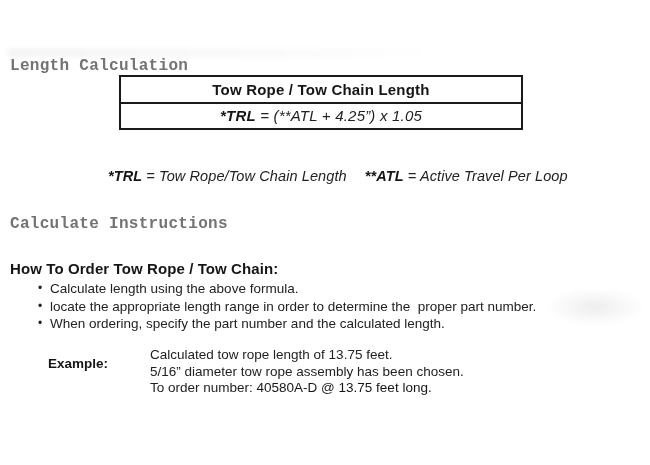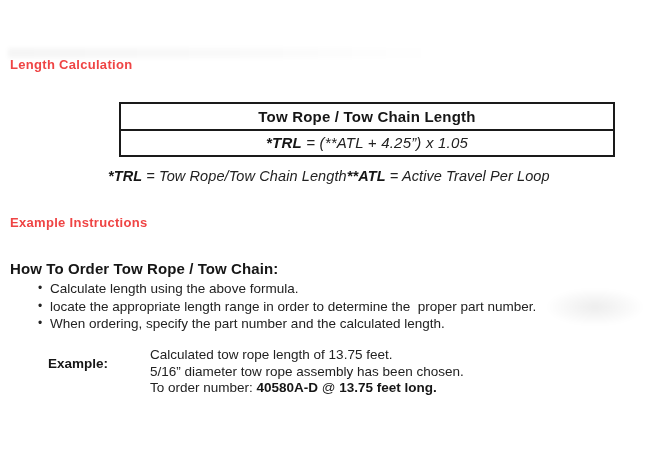--- a/index.html
+++ b/index.html
@@ -19,27 +19,28 @@
     background: linear-gradient(90deg, rgba(0,0,0,0.04), rgba(0,0,0,0.02) 60%, transparent);
     filter: blur(2px);
   }
   .smudge-right {
     position: absolute; left: 545px; top: 288px; width: 100px; height: 38px;
     background: radial-gradient(ellipse at center, rgba(0,0,0,0.07), transparent 70%);
     filter: blur(2px);
   }
   .h-title {
     position: absolute; left: 10px;
-    font-size: 13px; font-weight: 700; letter-spacing: 0.3px;
-    color: #ef4444;
+    font-size: 16px; font-weight: 700; letter-spacing: 0.3px;
+    color: #737373;
+    font-family: Liberation Mono, monospace;
   }
   .h1 { top: 57px; }
   .h2 { top: 215px; }
   .formula-table {
-    position: absolute; left: 119px; top: 102px; width: 496px;
+    position: absolute; left: 119px; top: 75px; width: 404px;
     border: 2px solid #1a1a1a;
   }
   .formula-table .t-header {
     border-bottom: 2px solid #1a1a1a;
     font-size: 15px; font-weight: 700; text-align: center;
     padding: 4px 0 4px 0; letter-spacing: 0.2px;
     color: #161616;
   }
   .formula-table .t-row {
     font-size: 15px; text-align: center;
@@ -47,61 +48,61 @@
     color: #222222;
     font-style: italic;
   }
   .formula-table .t-row b { font-weight: 700; color: #161616; }
   .footnote {
     position: absolute; left: 108px; top: 168px;
     font-size: 14.5px; font-style: italic; color: #222222;
     letter-spacing: 0.1px; white-space: nowrap;
   }
   .footnote b { font-weight: 700; color: #161616; }
-  .footnote .atl-group { }
+  .footnote .atl-group { margin-left: 18px; }
   .howto-heading {
     position: absolute; left: 10px; top: 260px;
     font-size: 15px; font-weight: 700; color: #161616;
     letter-spacing: 0.1px;
   }
   .bullet-list {
     position: absolute; left: 38px; top: 280px;
     font-size: 13.5px; color: #222222;
   }
   .bullet-item { display: flex; line-height: 17.5px; }
   .bullet-glyph { width: 12px; flex: 0 0 12px; font-size: 12px; }
   .bullet-text { white-space: pre-wrap; text-align: right; }
   .example-label {
     position: absolute; left: 48px; top: 347px;
     font-size: 13.5px; font-weight: 700; color: #161616; margin-top: 9px;
   }
   .example-lines {
     position: absolute; left: 150px; top: 347px;
     font-size: 13.5px; color: #222222; line-height: 16.5px;
   }
-  .example-lines b { font-weight: 700; color: #161616; }
+  .example-lines b { font-weight: 400; color: #161616; }
 </style>
 </head>
 <body>
 
 <div class="page">
 
   <div class="smudge-top"></div>
   <div class="smudge-right"></div>
 
   <div class="h-title h1">Length Calculation</div>
 
   <div class="formula-table">
     <div class="t-header">Tow Rope / Tow Chain Length</div>
     <div class="t-row"><b>*TRL</b><span> = (**ATL + 4.25”) x 1.05</span></div>
   </div>
 
   <div class="footnote"><b>*TRL</b><span> = Tow Rope/Tow Chain Length</span><span class="atl-group"><b>**ATL</b><span> = Active Travel Per Loop</span></span></div>
 
-  <div class="h-title h2">Example Instructions</div>
+  <div class="h-title h2">Calculate Instructions</div>
 
   <div class="howto-heading">How To Order Tow Rope / Tow Chain:</div>
 
   <div class="bullet-list">
     <div class="bullet-item">
       <span class="bullet-glyph">•</span>
       <span class="bullet-text">Calculate length using the above formula.</span>
     </div>
     <div class="bullet-item">
       <span class="bullet-glyph">•</span>

